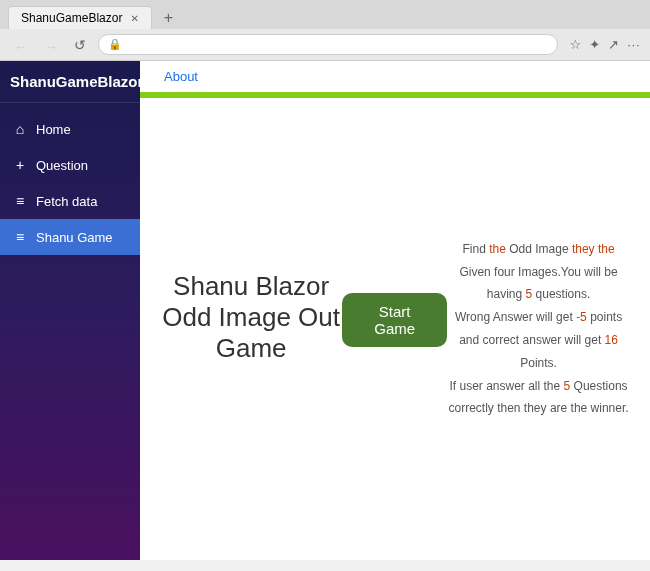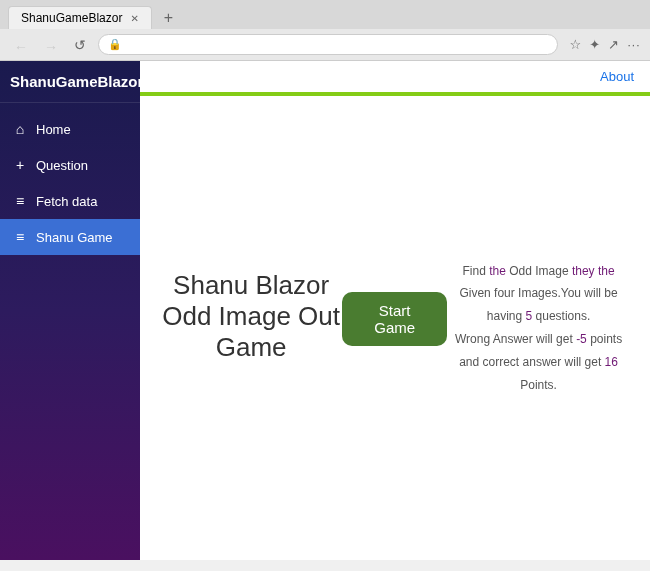--- a/index.html
+++ b/index.html
@@ -136,23 +136,23 @@
       background: white;
       display: flex;
       flex-direction: column;
       align-items: flex-start;
       padding: 0;
       position: relative;
     }
     .topbar {
       width: 100%;
       display: flex;
-      justify-content: flex-end;
-      padding: 8px 16px;
-      border-bottom: 4px solid #84cc16;
+      justify-content: flex-start;
+      padding: 8px 24px;
+      border-bottom: 6px solid #84cc16;
     }
     .about-link {
       color: #1a73e8;
       font-size: 13px;
       cursor: pointer;
       text-decoration: none;
     }
     .content-area {
       flex: 1;
       width: 100%;
@@ -177,21 +177,21 @@
       cursor: pointer;
       margin-bottom: 18px;
     }
     .description {
       text-align: center;
       font-size: 12px;
       color: #555;
       line-height: 1.9;
       max-width: 440px;
     }
-    .highlight { color: #701a75; }
+    .highlight { color: #c2410c; }
   </style>
 </head>
 <body>
 
 <div class="browser-chrome">
   <div class="tab-bar">
     <div class="tab">
       <span>ShanuGameBlazor</span>
       <span class="tab-close">✕</span>
     </div>
@@ -244,16 +244,19 @@
     <div class="content-area">
       <h1 class="page-heading">Shanu Blazor Odd Image Out Game</h1>
       <button class="start-btn">Start Game</button>
       <div class="description">
         <div>
           Find <span class="highlight">the</span> Odd Image <span class="highlight">they the</span> Given four Images.You will be having <span class="highlight">5</span> questions.
         </div>
         <div>
           Wrong Answer will get <span class="highlight">-5</span> points and correct answer will get <span class="highlight">16</span> Points.
         </div>
+        <div>
+          If user answer all the <span class="highlight">5</span> Questions correctly then they are the winner.
+        </div>
       </div>
     </div>
   </main>
 </div>
 
 </body></html>

